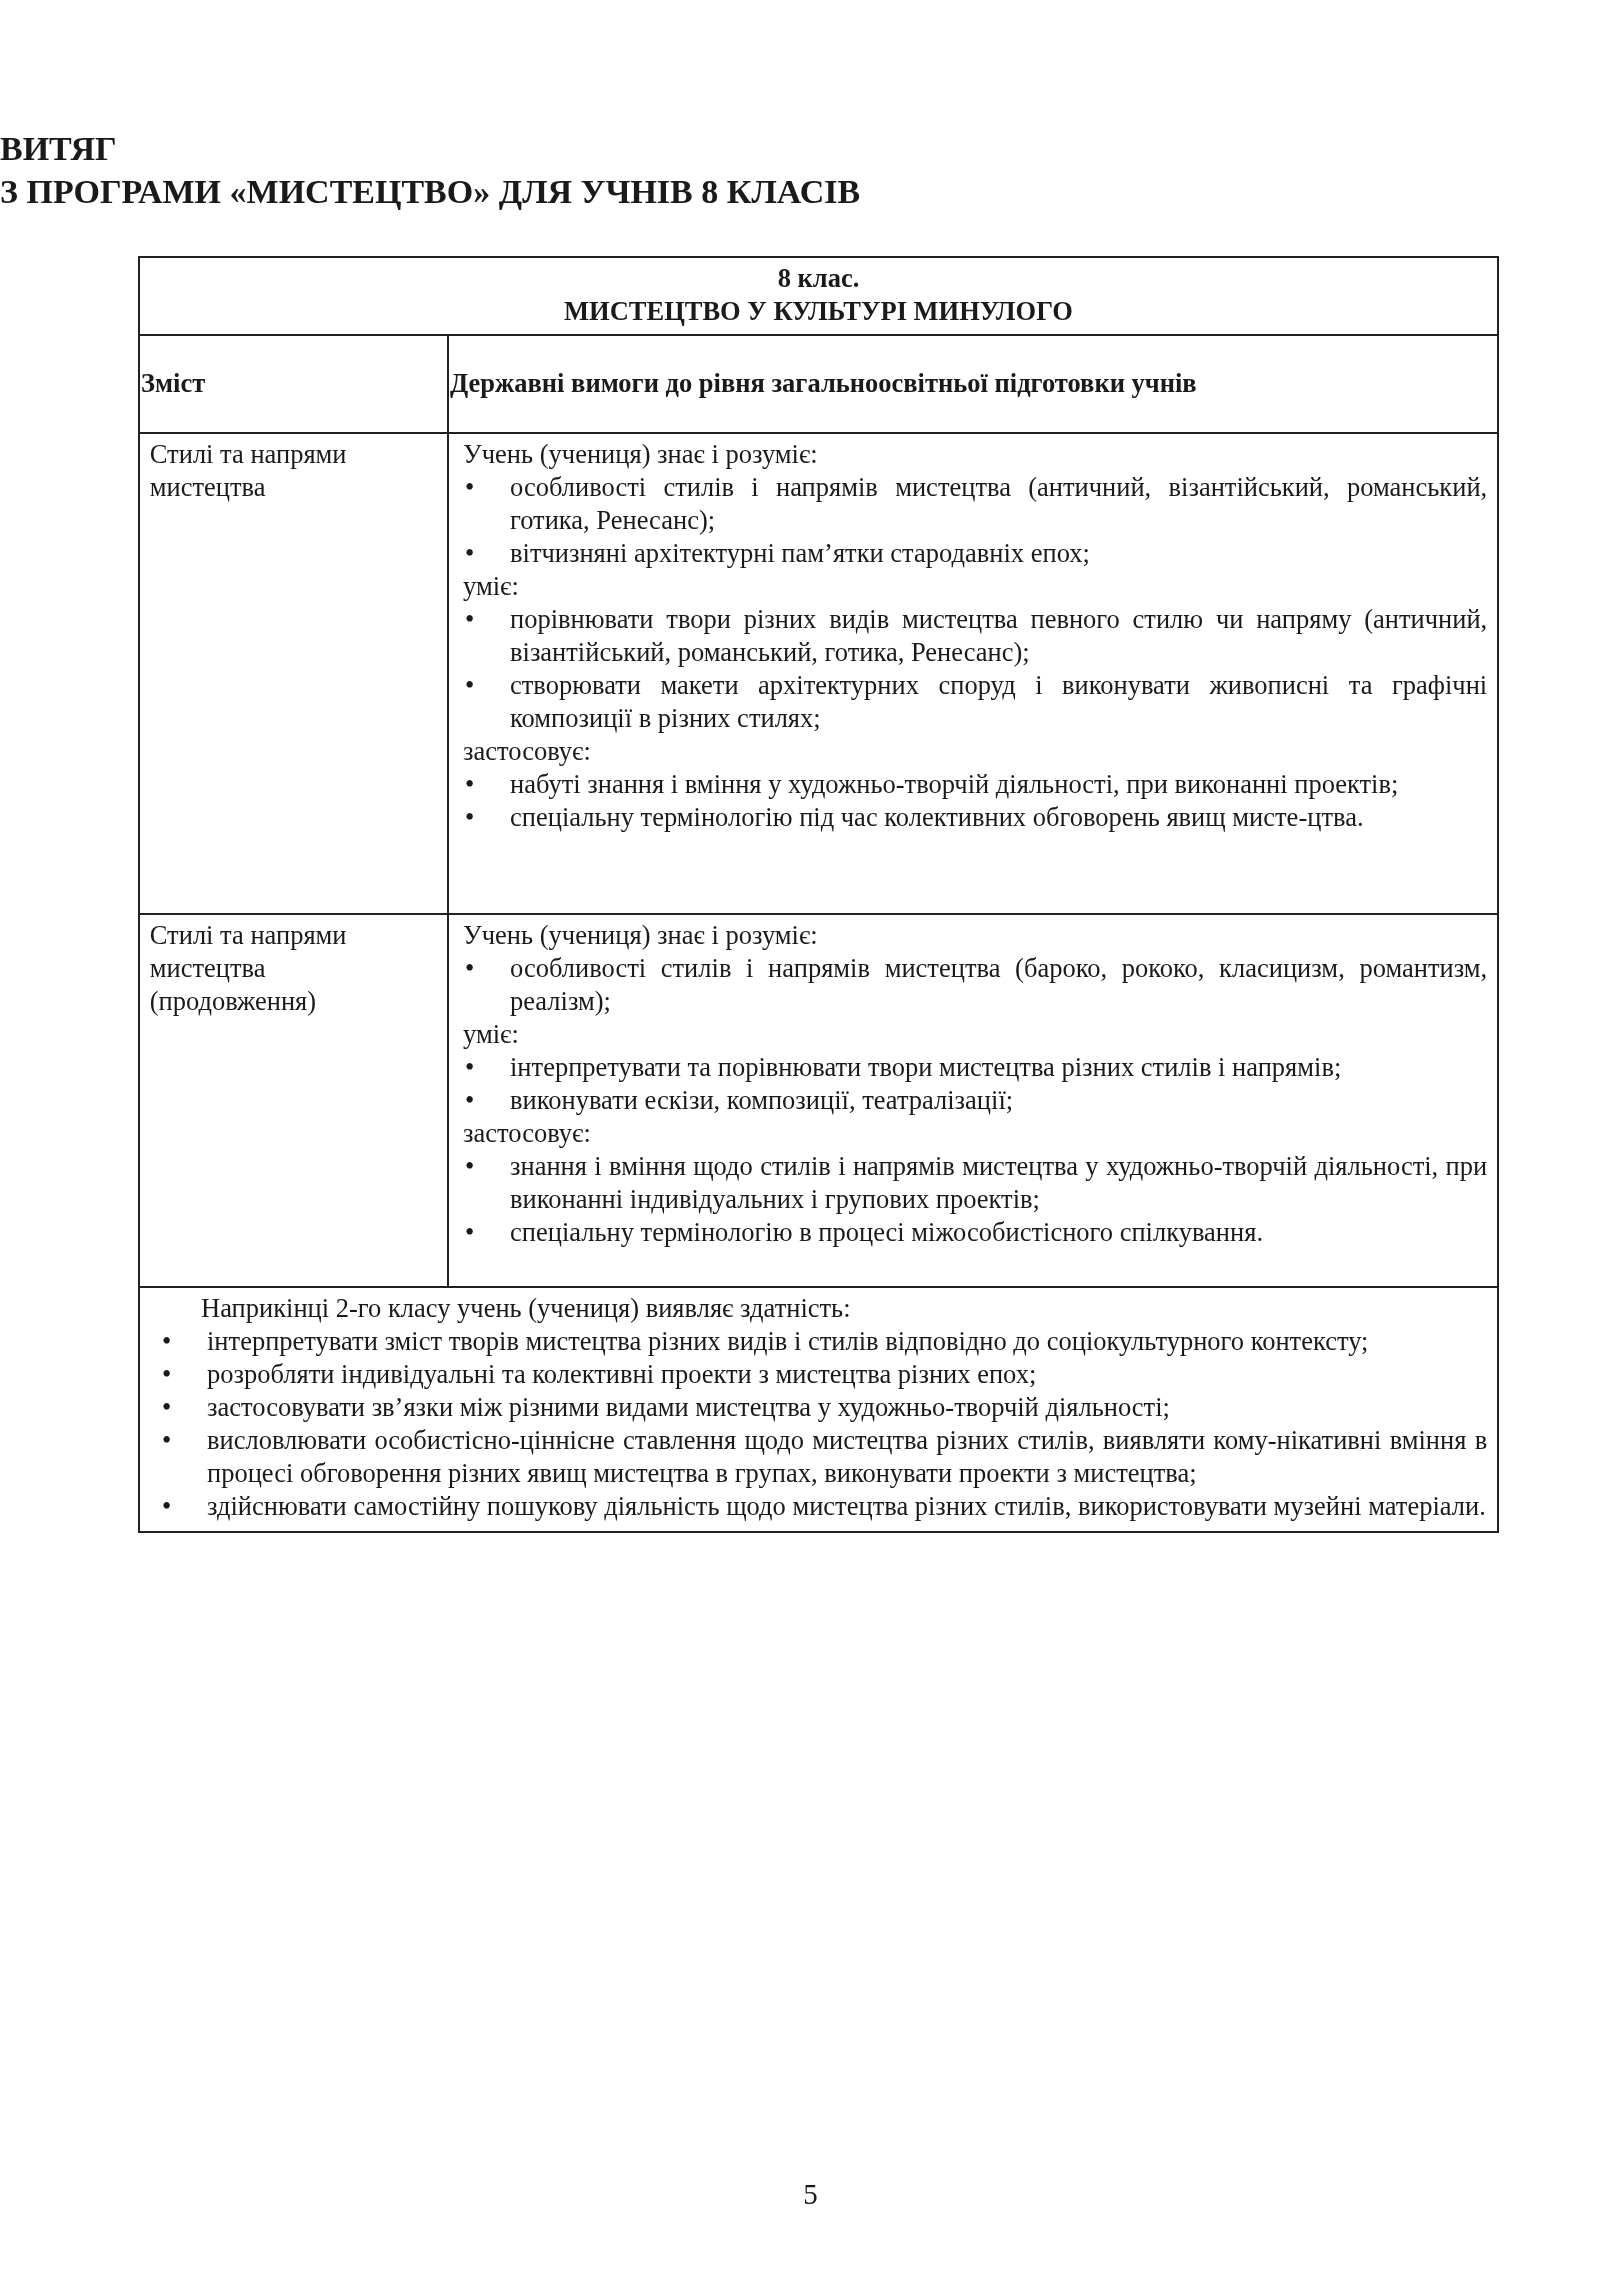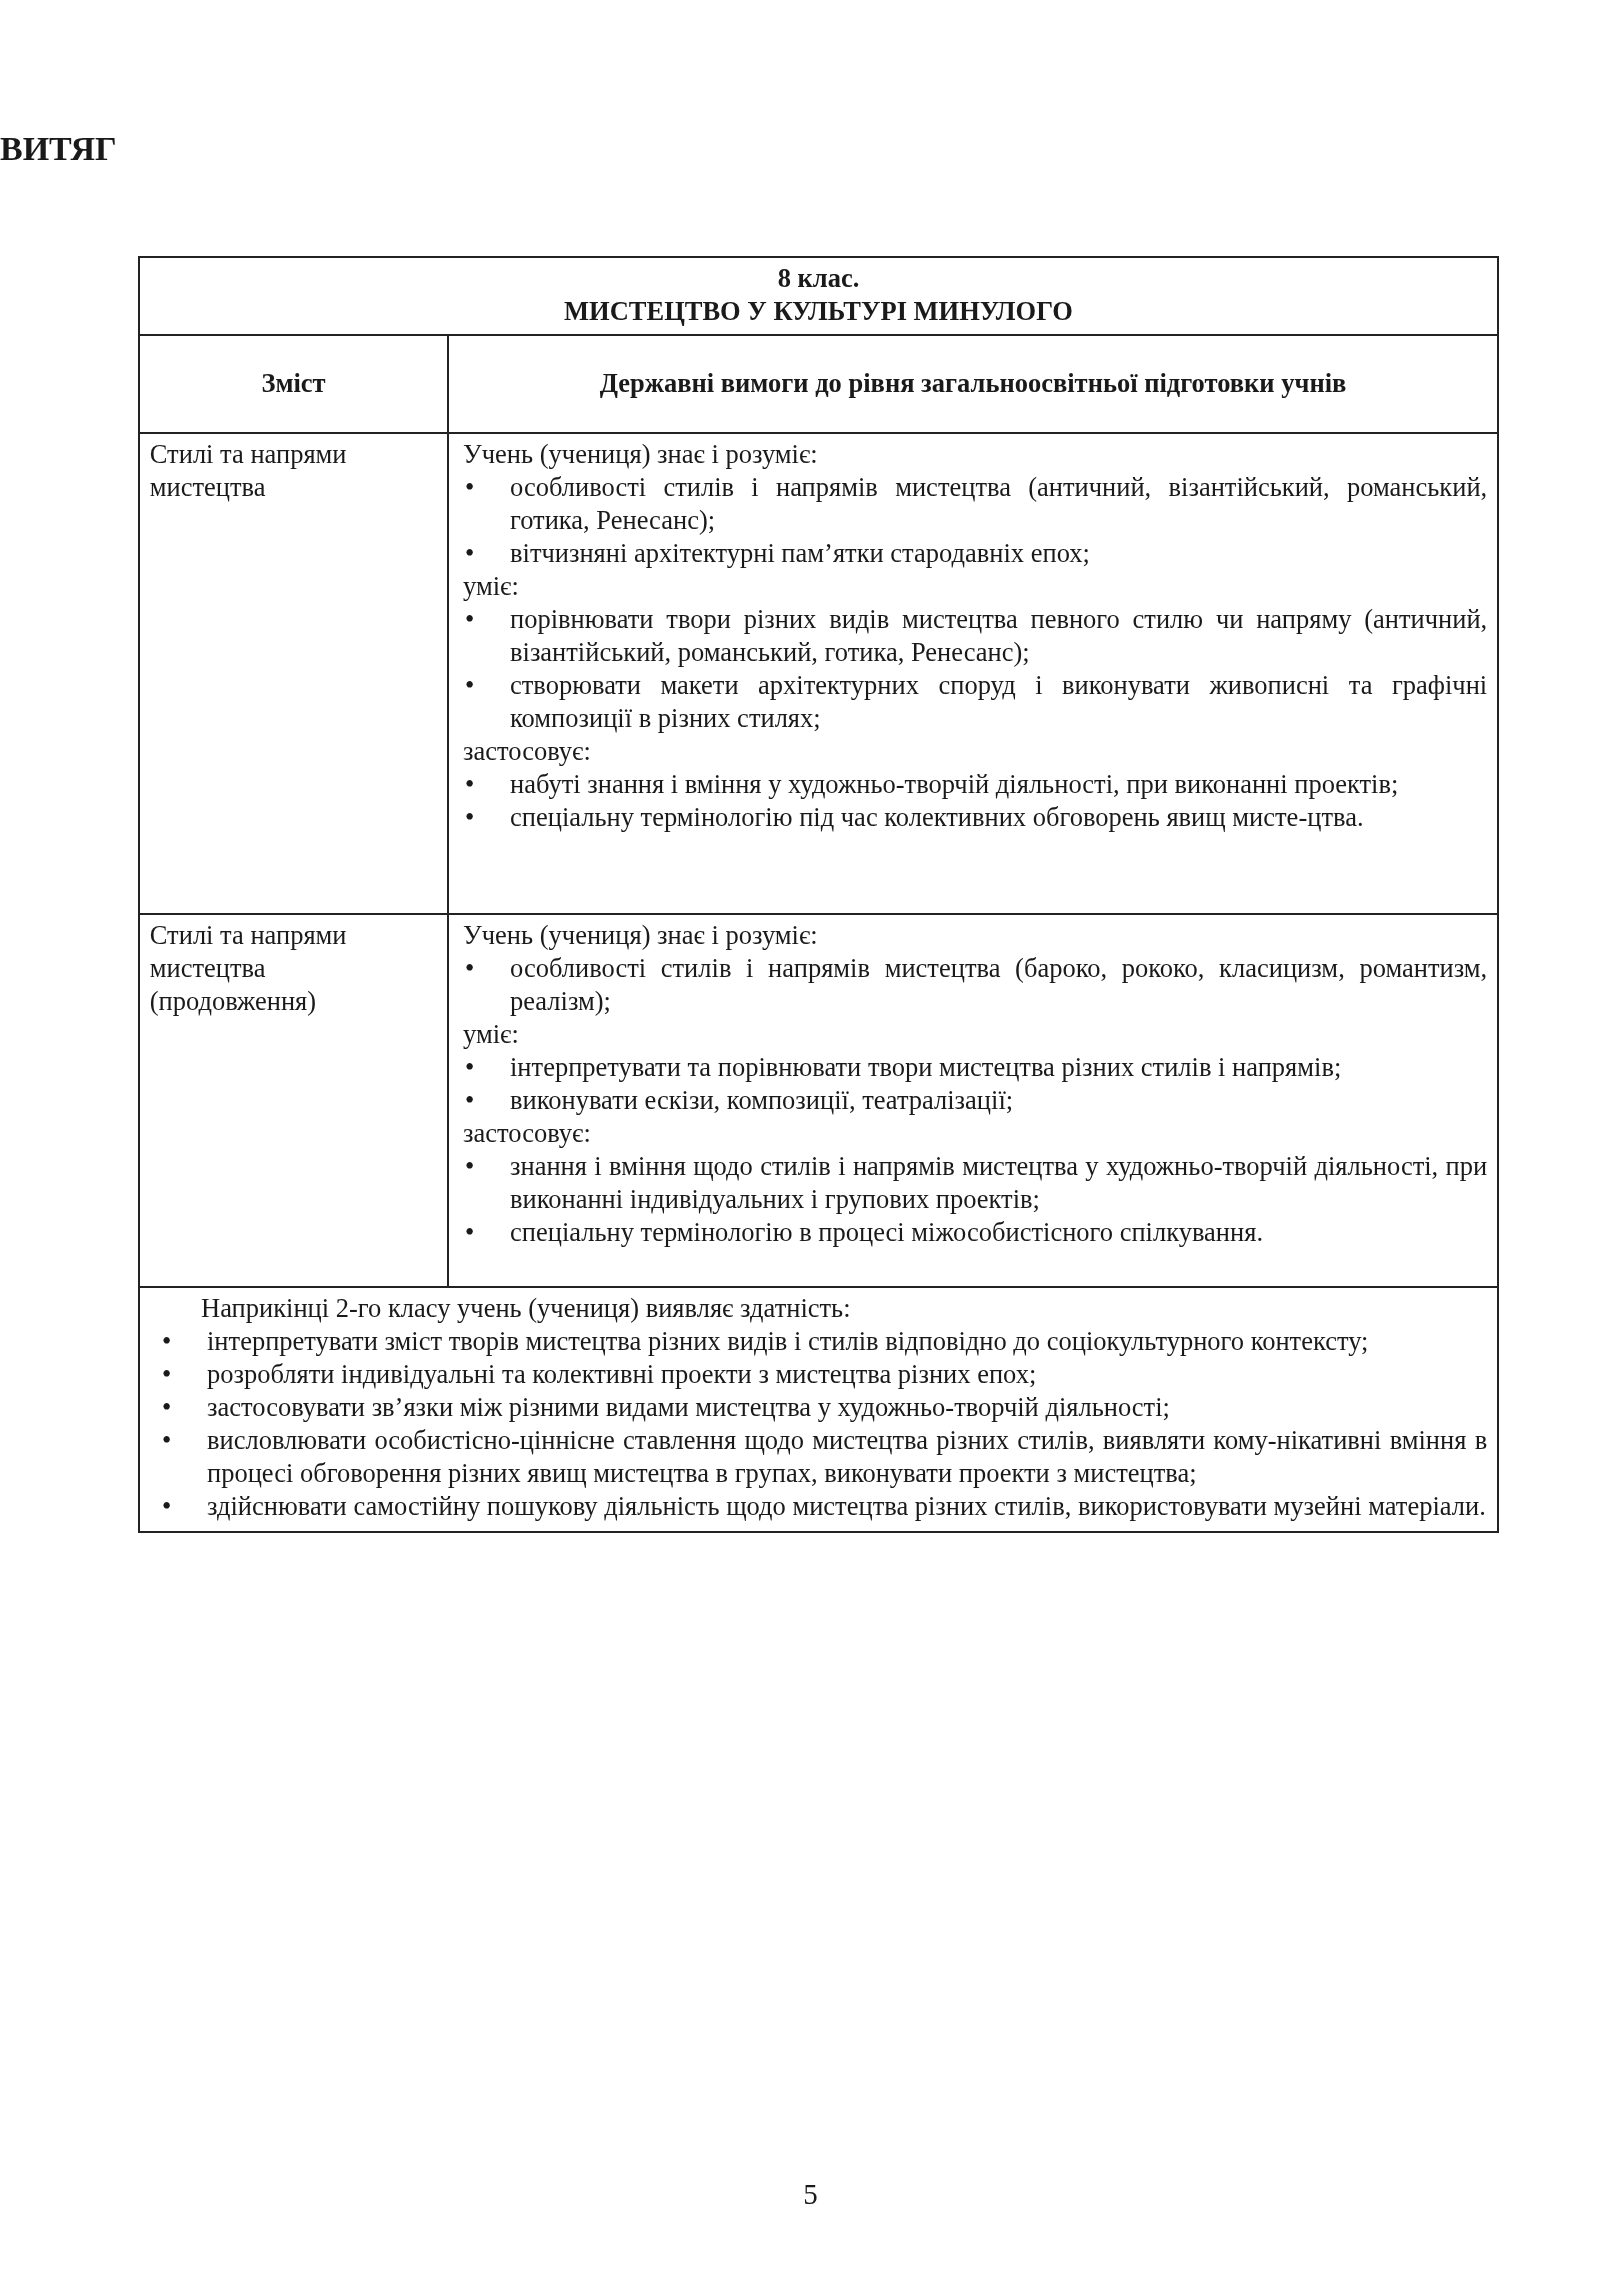--- a/index.html
+++ b/index.html
@@ -1,37 +1,38 @@
 <!DOCTYPE html>
 <html><head>
 <meta charset="utf-8">
 <style>
   html, body { margin:0; padding:0; background:#fff; }
   body { width:1621px; height:2293px; position:relative; font-family:"Liberation Serif","DejaVu Serif",serif; color:#1a1a1a; overflow:hidden; }
   .title { position:absolute; left:0; width:1621px; top:127px; font-weight:bold; font-size:34px; line-height:43px; }
   table.prog { position:absolute; left:138px; top:256px; width:1358px; border-collapse:collapse; table-layout:fixed; }
   table.prog td { border:2px solid #222; vertical-align:top; font-size:26.5px; line-height:33px; }
   .hdr-cell { text-align:center; font-weight:bold; height:71px; padding-top:3.9px; font-size:25.5px; line-height:31px; }
-  .colhdr { text-align:center; font-weight:bold; height:94px; vertical-align:middle !important; font-size:23.5px; }
+  .colhdr { font-weight:bold; height:94px; vertical-align:middle !important; font-size:23.5px; }
   .leftcell { padding:3.9px 9.8px; }
   .rightcell { padding:3.9px 9.8px 11.8px 61px; }
   .lead { display:block; margin-left:-47px; }
   ul.bl { list-style:none; margin:0; padding:0; }
   ul.bl li { position:relative; padding-left:45px; margin-left:-45px; text-align:justify; }
   ul.bl li::before { content:"•"; position:absolute; left:0; top:0; }
   .summary { padding:3.9px 9.8px 7.8px 61px; }
   .summary .lead { margin-left:0; }
   .summary ul.bl li { margin-left:-39px; padding-left:45px; }
   .pagenum { position:absolute; left:0; width:1621px; top:2178px; text-align:center; font-size:29px; }
 </style>
 </head>
 <body>
 
 <div class="title">
   <div>ВИТЯГ</div>
+  <div>З ПРОГРАМИ «МИСТЕЦТВО» ДЛЯ УЧНІВ 8 КЛАСІВ</div>
 </div>
 
 <table class="prog">
   <colgroup>
       <col style="width:309px">
       <col style="width:1050px">
     </colgroup>
   <tbody>
       <tr>
     <td colspan="2" class="hdr-cell">

